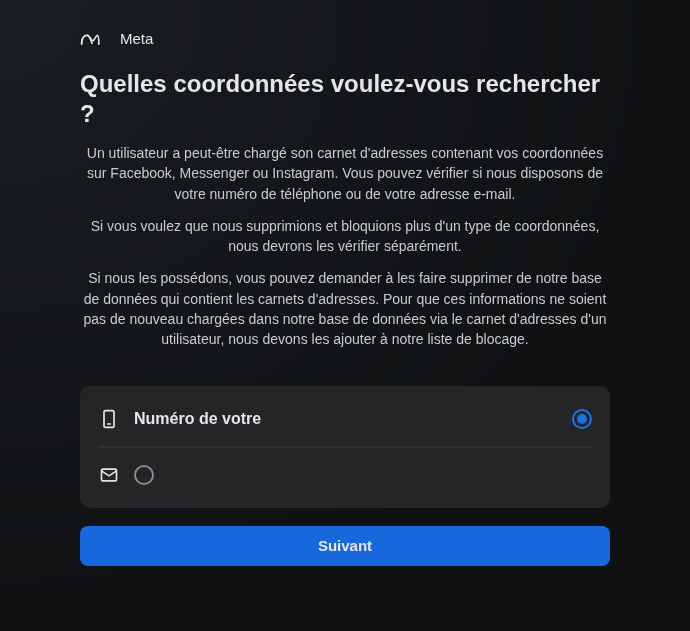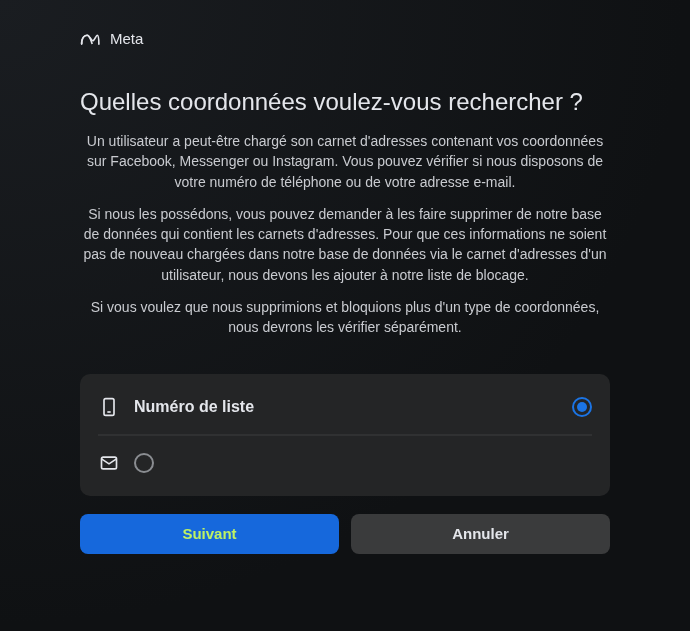--- a/index.html
+++ b/index.html
@@ -10,28 +10,28 @@
     font-family: -apple-system, BlinkMacSystemFont, "Segoe UI", Helvetica, Arial, sans-serif;
     color: #e4e6eb;
     overflow: hidden;
   }
   .container {
     padding: 30px 80px 30px 80px;
   }
   .brand {
     display: flex;
     align-items: center;
-    gap: 10px;
-    margin-bottom: 40px;
+    gap: 20px;
+    margin-bottom: 22px;
   }
   .brand-logo { width: 20px; height: 13px; }
   .brand-text { font-size: 15px; font-weight: 500; color: #e4e6eb; }
   .title {
     font-size: 24px;
-    font-weight: 400;
+    font-weight: 700;
     line-height: 1.25;
     color: #e4e6eb;
     margin-bottom: 14px;
   }
   .para {
     font-size: 14px;
     line-height: 1.45;
     color: #c9cbd0;
     margin-bottom: 12px;
     text-align: center;
@@ -95,21 +95,21 @@
     flex: 1;
     height: 40px;
     border: none;
     border-radius: 8px;
     font-size: 15px;
     font-weight: 600;
     cursor: pointer;
   }
   .btn-primary {
     background: #1668dc;
-    color: #bef264;
+    color: #e5e5e5;
   }
   .btn-secondary {
     background: #3a3b3c;
     color: #e4e6eb;
   }
 </style>
 </head>
 <body>
 
 <div class="container">
@@ -120,33 +120,33 @@
         <path d="M3 20 C3 6 10 4 13 4 C17 4 20 14 23 14 C26 14 29 4 31 4 C34 4 34 20 34 20" stroke-linecap="round" fill="none"></path>
         <path d="M3 20 C3 6 10 4 13 4 C17 4 22 20 22 20" fill="none"></path>
       </svg>
     </span>
     <span class="brand-text">Meta</span>
   </div>
 
   <h1 class="title">Quelles coordonnées voulez-vous rechercher ?</h1>
 
   <p class="para">Un utilisateur a peut-être chargé son carnet d'adresses contenant vos coordonnées sur Facebook, Messenger ou Instagram. Vous pouvez vérifier si nous disposons de votre numéro de téléphone ou de votre adresse e-mail.</p>
+  <p class="para">Si vous voulez que nous supprimions et bloquions plus d'un type de coordonnées, nous devrons les vérifier séparément.</p>
   <p class="para">Si nous les possédons, vous pouvez demander à les faire supprimer de notre base de données qui contient les carnets d'adresses. Pour que ces informations ne soient pas de nouveau chargées dans notre base de données via le carnet d'adresses d'un utilisateur, nous devons les ajouter à notre liste de blocage.</p>
-  <p class="para">Si vous voulez que nous supprimions et bloquions plus d'un type de coordonnées, nous devrons les vérifier séparément.</p>
 
   <div class="options">
 
     <div class="option">
       <span class="option-icon">
         <svg width="20" height="20" viewBox="0 0 24 24" fill="none" stroke="#e4e6eb" stroke-width="2">
           <rect x="6" y="2" width="12" height="20" rx="2"></rect>
           <line x1="10" y1="18" x2="14" y2="18"></line>
         </svg>
       </span>
-      <span class="option-label">Numéro de liste</span>
+      <span class="option-label">Numéro de votre</span>
       <span class="radio selected"></span>
     </div>
 
     <div class="divider"></div>
 
 
     <div class="divider"></div>
 
     <div class="option">
       <span class="option-icon">
@@ -155,16 +155,15 @@
           <path d="M3 7 L12 13 L21 7"></path>
         </svg>
       </span>
       <span class="radio"></span>
     </div>
 
   </div>
 
   <div class="buttons">
     <button class="btn btn-primary">Suivant</button>
-    <button class="btn btn-secondary">Annuler</button>
   </div>
 
 </div>
 
 </body></html>

